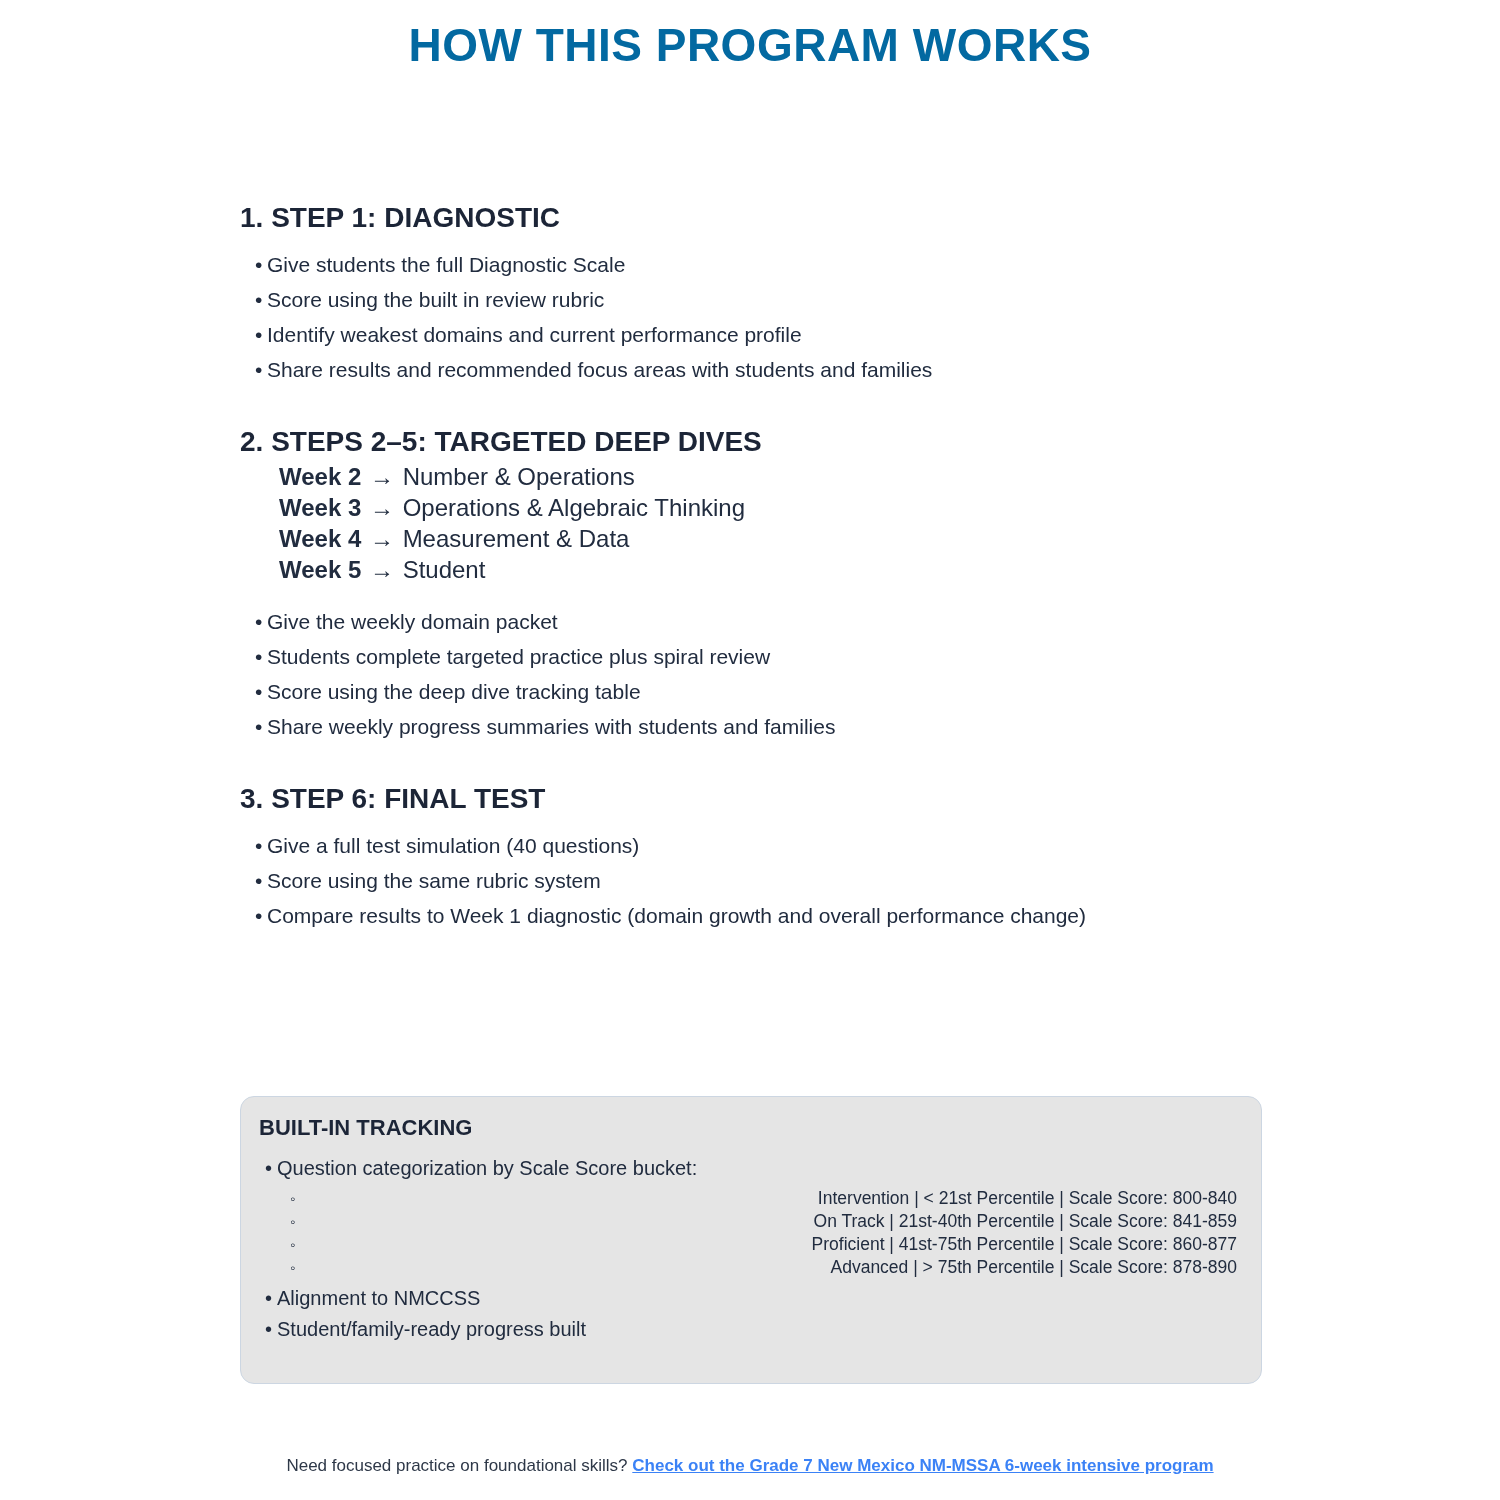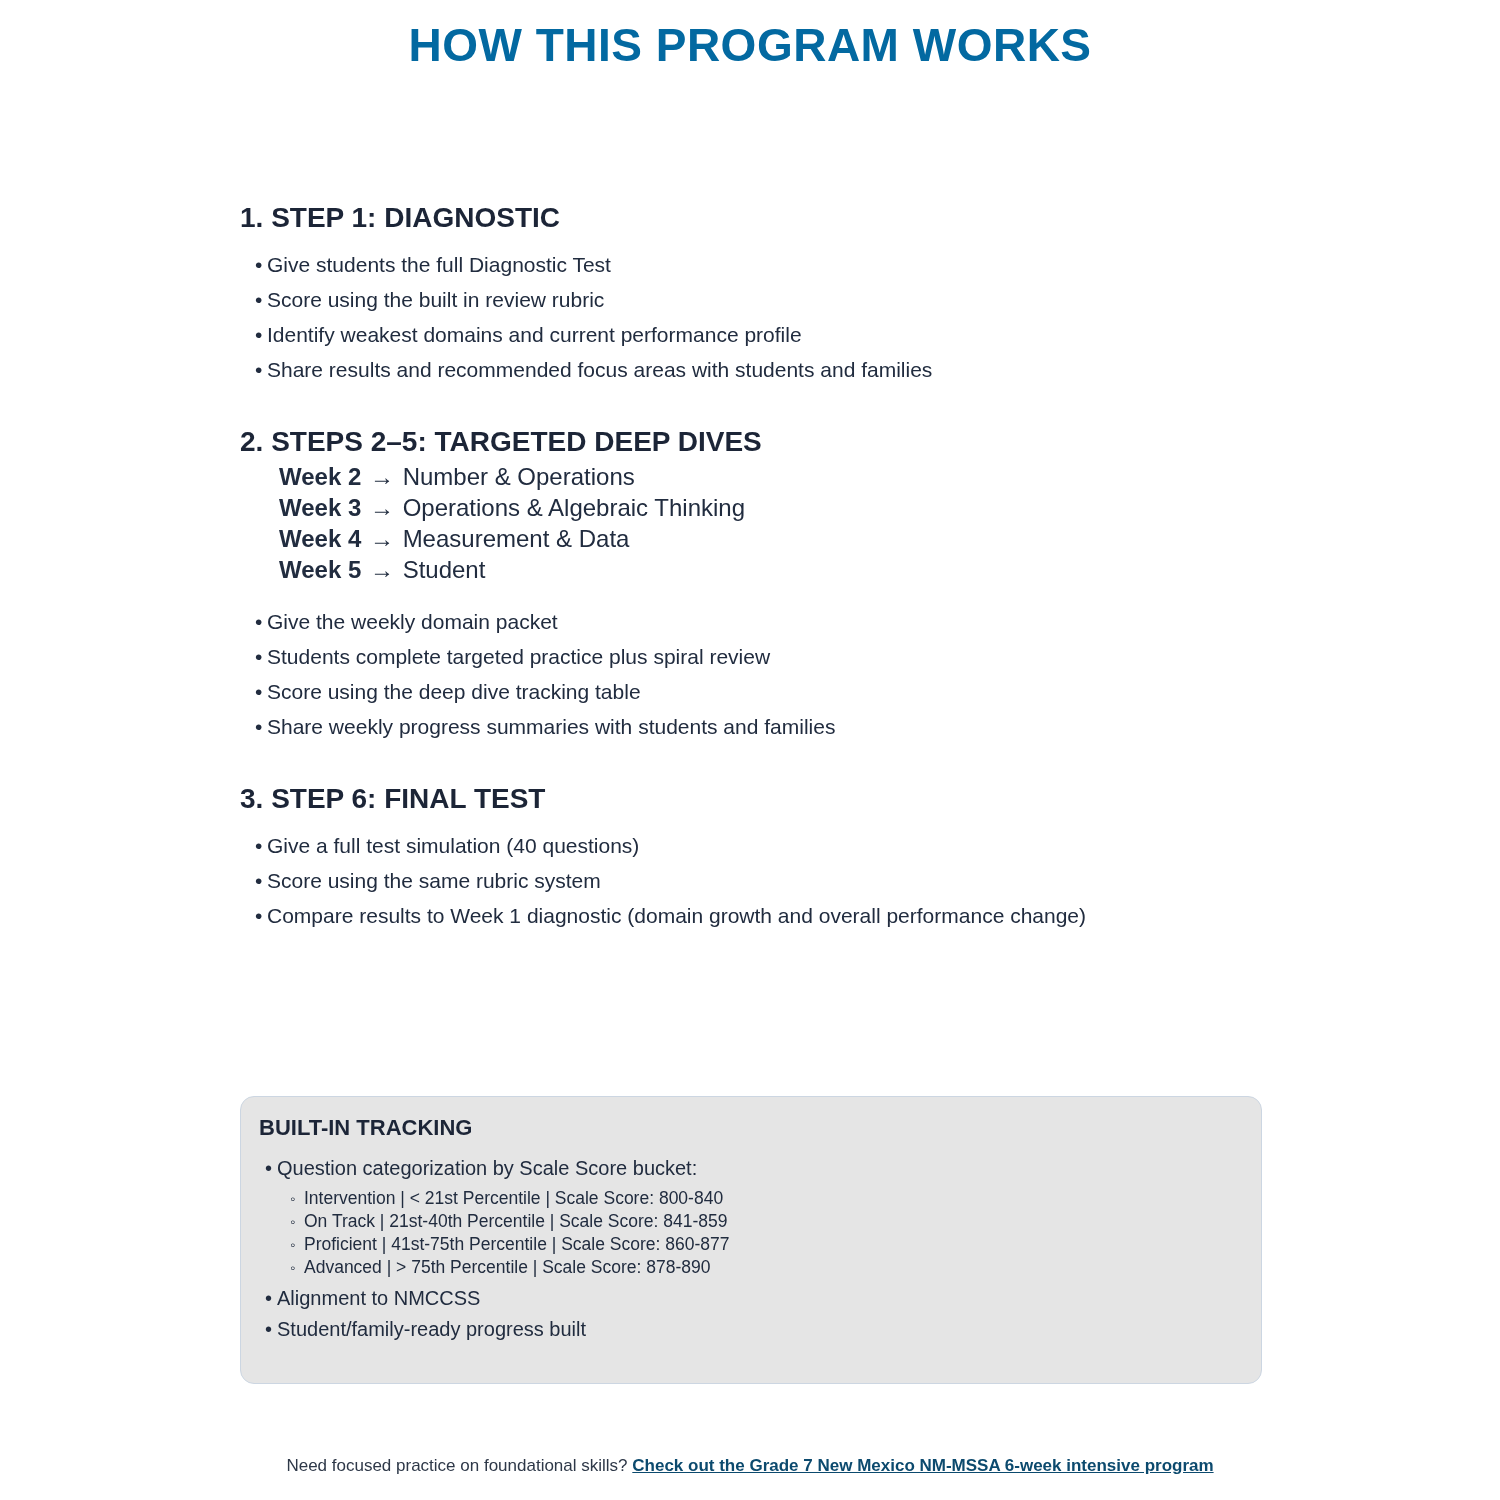--- a/index.html
+++ b/index.html
@@ -78,21 +78,21 @@
     position: relative;
     padding-left: 18px;
     font-size: 20px;
     line-height: 31px;
   }
   .box-list > li::before {
     content: "\2022";
     position: absolute;
     left: 6px;
   }
-  .sub-list { margin: 3px 0 4px 0; }
+  .sub-list { margin: 3px 0 4px 0; text-align: right; }
   .sub-list li {
     position: relative;
     padding-left: 27px;
     font-size: 17.5px;
     line-height: 23px;
   }
   .sub-list li::before {
     content: "\25E6";
     position: absolute;
     left: 13px;
@@ -100,36 +100,36 @@
   }
   footer.note {
     position: absolute;
     top: 1456px; left: 0;
     width: 100%;
     text-align: center;
     font-size: 17px;
     color: #2e3848;
   }
   footer.note a {
-    color: #0c4a6e;
+    color: #3b82f6;
     font-weight: 700;
     text-decoration: underline;
   }
 </style>
 </head>
 <body>
 
 <h1 class="page-title">HOW THIS PROGRAM WORKS</h1>
 
 <main class="steps">
 
   <section class="step">
     <h2>1. STEP 1: DIAGNOSTIC</h2>
     <ul class="bullet-list">
-      <li>Give students the full Diagnostic Test</li>
+      <li>Give students the full Diagnostic Scale</li>
       <li>Score using the built in review rubric</li>
       <li>Identify weakest domains and current performance profile</li>
       <li>Share results and recommended focus areas with students and families</li>
     </ul>
   </section>
 
   <section class="step">
     <h2>2. STEPS 2–5: TARGETED DEEP DIVES</h2>
     <div class="weeks">
       <div class="week">

